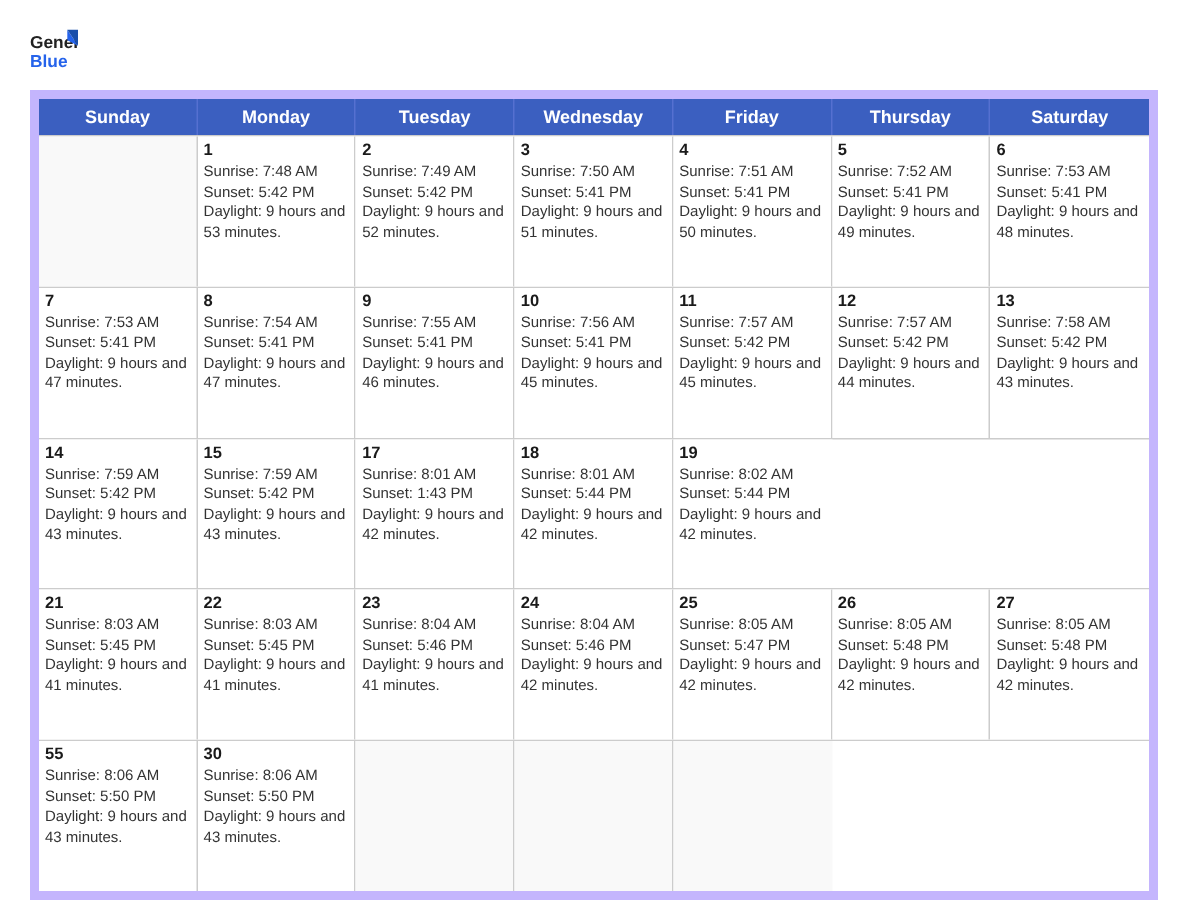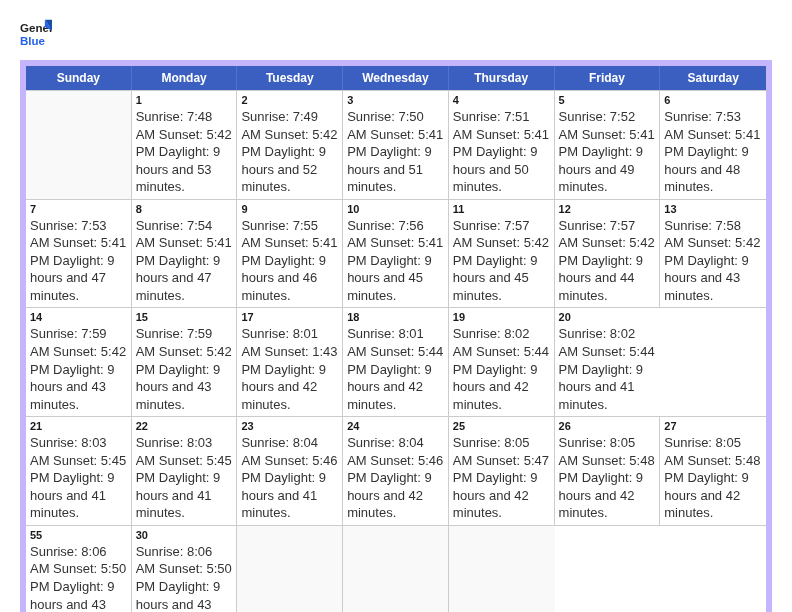--- a/index.html
+++ b/index.html
@@ -86,21 +86,21 @@
     .cal-cell:last-child { border-right: none; }
     .cal-cell.empty { background: #f9f9f9; }
     .day-num {
       font-size: 11px;
       font-weight: bold;
       color: #1a1a1a;
       margin-bottom: 2px;
       display: block;
     }
     .cell-info {
-      font-size: 13px;
+      font-size: 10px;
       line-height: 1.35;
       color: #333;
     }
   </style>
 </head>
 <body>
 
 <div class="page">
   <div class="header">
     <div class="logo">
@@ -120,22 +120,22 @@
       <div class="location-title"></div>
     </div>
   </div>
 
   <div class="calendar">
     <div class="cal-header-row">
     <div class="cal-header-cell">Sunday</div>
         <div class="cal-header-cell">Monday</div>
         <div class="cal-header-cell">Tuesday</div>
         <div class="cal-header-cell">Wednesday</div>
+        <div class="cal-header-cell">Friday</div>
         <div class="cal-header-cell">Thursday</div>
-        <div class="cal-header-cell">Friday</div>
         <div class="cal-header-cell">Saturday</div>
       </div>
     <div class="cal-body">
     <div class="cal-row">
           <div class="cal-cell empty"></div>
           <div class="cal-cell">
             <span class="day-num">1</span>
             <div class="cell-info">Sunrise: 7:48 AM
 Sunset: 5:42 PM
 Daylight: 9 hours
@@ -257,27 +257,20 @@
 Daylight: 9 hours
 and 42 minutes.</div>
           </div>
           <div class="cal-cell">
             <span class="day-num">19</span>
             <div class="cell-info">Sunrise: 8:02 AM
 Sunset: 5:44 PM
 Daylight: 9 hours
 and 42 minutes.</div>
           </div>
-          <div class="cal-cell">
-            <span class="day-num">20</span>
-            <div class="cell-info">Sunrise: 8:02 AM
-Sunset: 5:44 PM
-Daylight: 9 hours
-and 41 minutes.</div>
-          </div>
         </div>
         <div class="cal-row">
           <div class="cal-cell">
             <span class="day-num">21</span>
             <div class="cell-info">Sunrise: 8:03 AM
 Sunset: 5:45 PM
 Daylight: 9 hours
 and 41 minutes.</div>
           </div>
           <div class="cal-cell">

